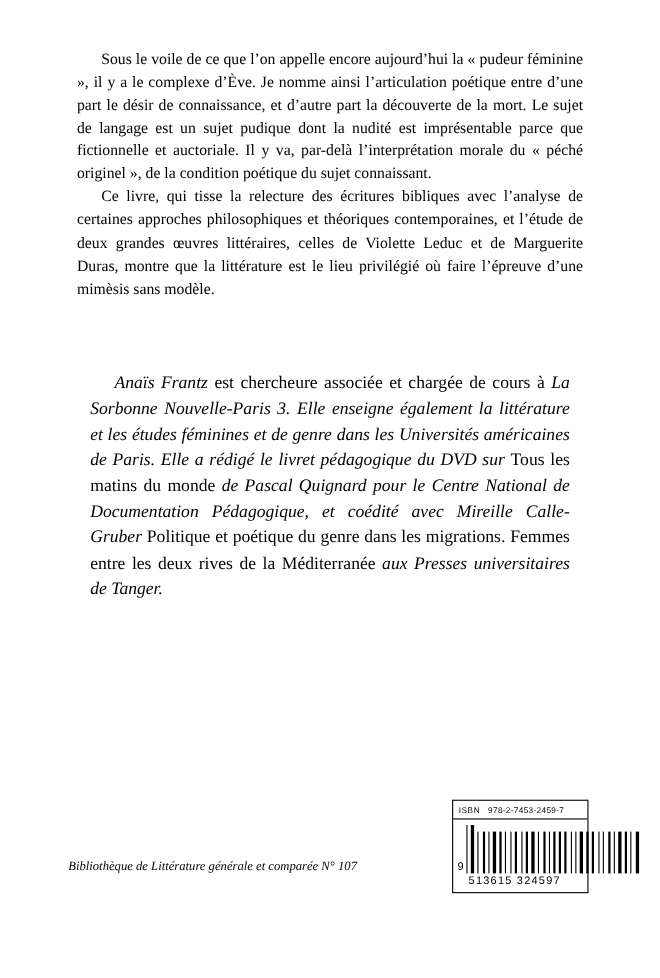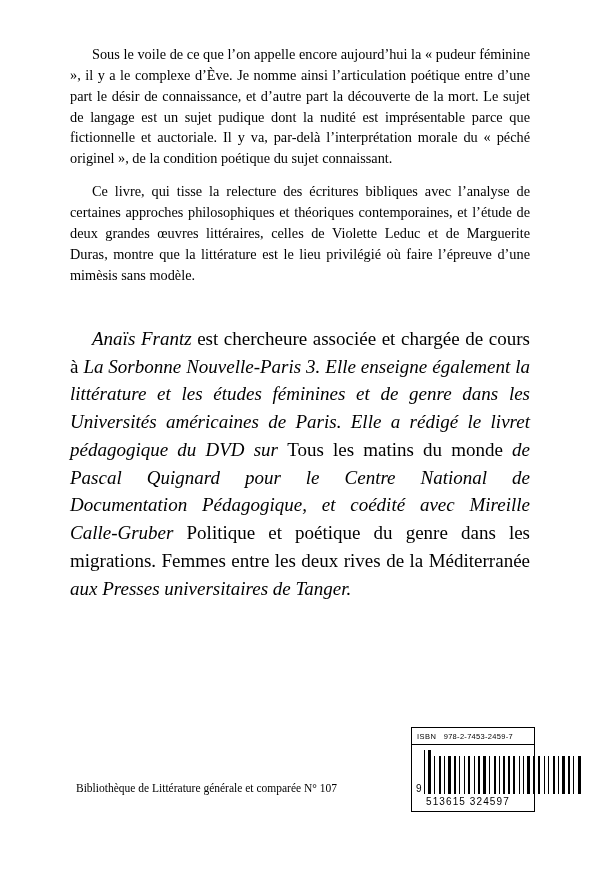--- a/index.html
+++ b/index.html
@@ -32,31 +32,31 @@
   p.body-par {
     margin: 0;
     font-size: 14.3px;
     line-height: 1.46;
     text-align: justify;
     text-indent: 22px;
     hyphens: auto;
     font-family: Liberation Serif, serif;
   }
   p.body-par + p.body-par {
-    margin-top: 12px;
+    margin-top: 0;
   }
   .bio {
     position: absolute;
     left: 70px;
     top: 325px;
     width: 460px;
   }
   p.bio-par {
-    margin: 0;
-    font-size: 19px;
+    margin: 12px;
+    font-size: 16px;
     line-height: 1.46;
     text-align: justify;
     text-indent: 22px;
   }
   .it { font-style: italic; }
   .rom { font-style: normal; }
 
   .isbn-block {
     position: absolute;
     left: 411px;
@@ -101,23 +101,24 @@
   .barcode-digits {
     font-family: "Liberation Sans", sans-serif;
     font-size: 10px;
     letter-spacing: 1.1px;
     text-align: left;
     padding: 0 4px 4px 14px;
   }
 
   .footer-note {
     position: absolute;
-    left: 76px;
+    left: 62px;
     top: 782px;
     font-size: 11.5px;
+    font-style: italic;
     color: #000;
     white-space: nowrap;
   }
 </style>
 </head>
 <body>
 
 <div class="page">
 
   <div class="content">

